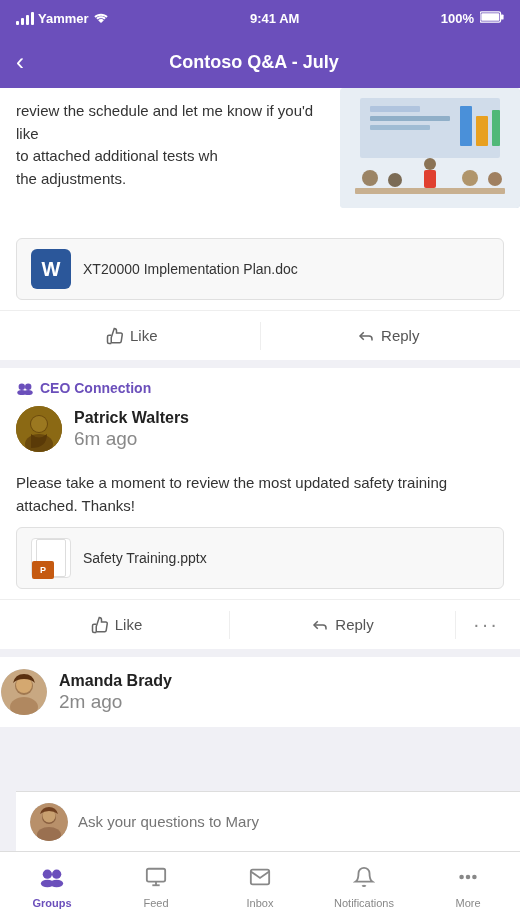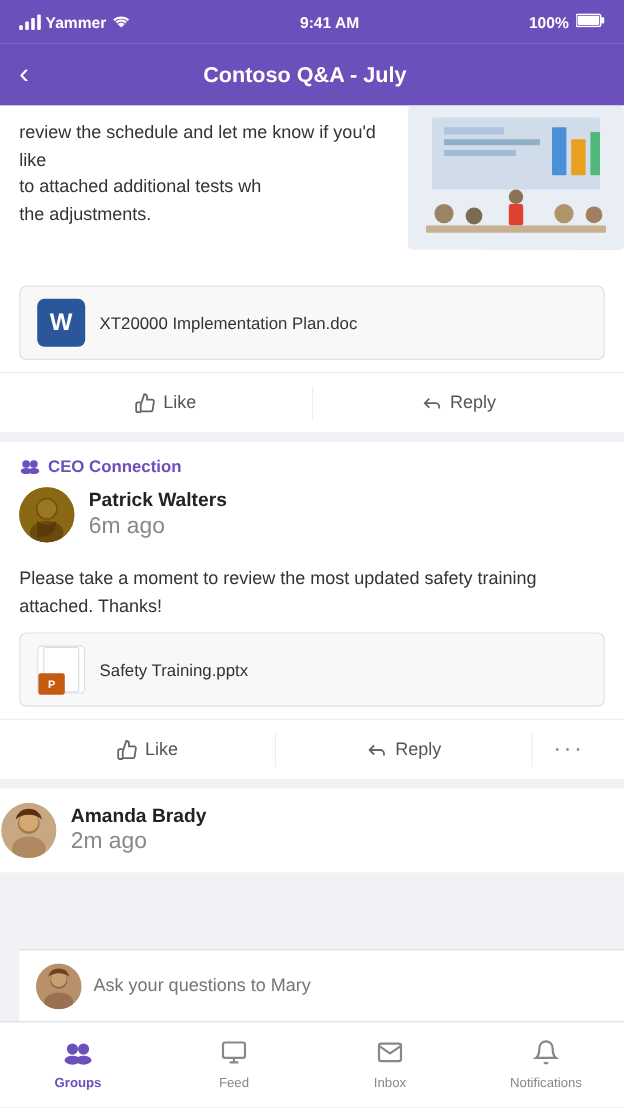--- a/index.html
+++ b/index.html
@@ -115,21 +115,21 @@
       font-size: 14px;
       color: #333;
       font-weight: 500;
     }
 
     
     .action-bar {
       display: flex;
       align-items: center;
       border-top: 1px solid #eee;
-      padding: 16px;
+      padding: 4px;
       height: 50px;
     }
     .action-btn {
       flex: 1;
       display: flex;
       align-items: center;
       justify-content: center;
       gap: 6px;
       height: 100%;
       font-size: 15px;
@@ -578,14 +578,24 @@
   <div class="tab-item">
     <span class="tab-icon">
       <svg width="22" height="22" viewBox="0 0 24 24" fill="none" stroke="#888" stroke-width="2">
         <path d="M18 8A6 6 0 006 8c0 7-3 9-3 9h18s-3-2-3-9"></path>
         <path d="M13.73 21a2 2 0 01-3.46 0"></path>
       </svg>
     </span>
     <span class="tab-label">Notifications</span>
   </div>
 
+  <div class="tab-item">
+    <span class="tab-icon">
+      <svg width="22" height="22" viewBox="0 0 24 24" fill="none" stroke="#888" stroke-width="2">
+        <circle cx="5" cy="12" r="1.5" fill="#888"></circle>
+        <circle cx="12" cy="12" r="1.5" fill="#888"></circle>
+        <circle cx="19" cy="12" r="1.5" fill="#888"></circle>
+      </svg>
+    </span>
+    <span class="tab-label">More</span>
+  </div>
 
 </div>
 
 </body></html>

